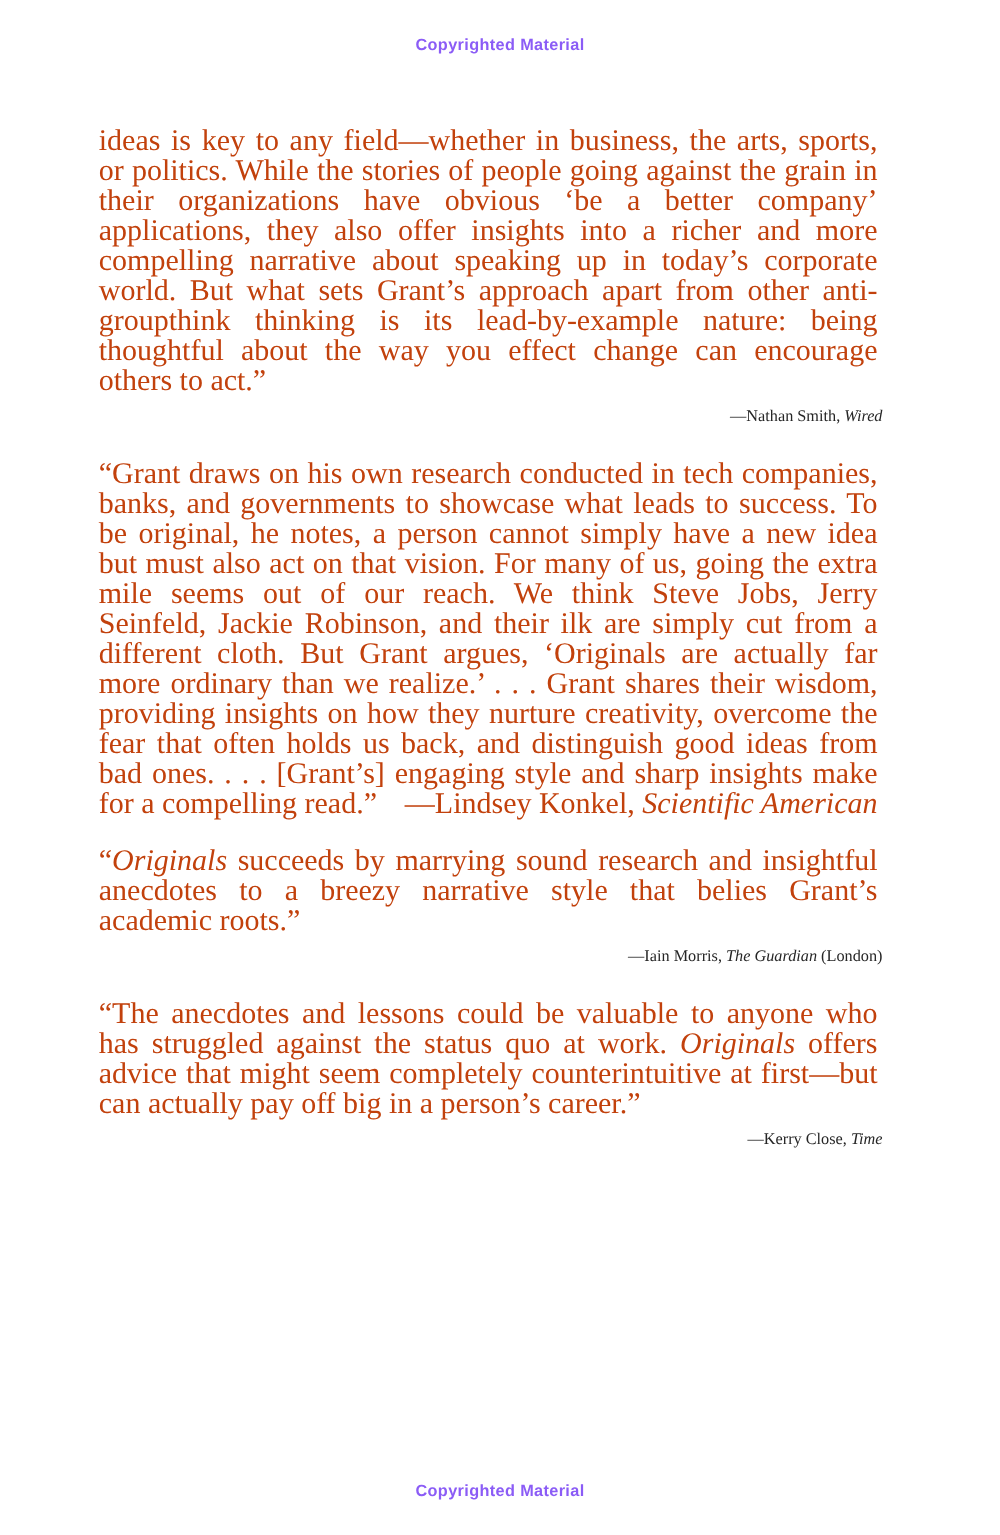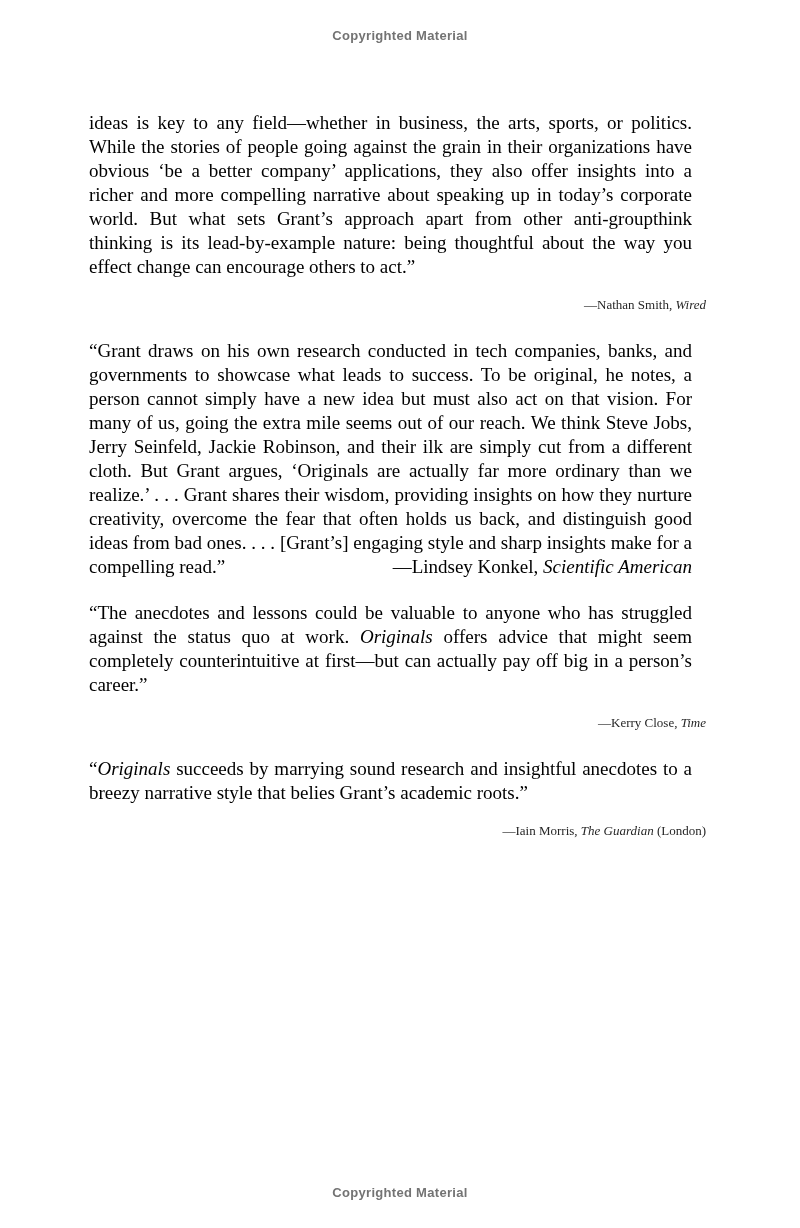--- a/index.html
+++ b/index.html
@@ -16,37 +16,37 @@
   }
   .watermark {
     position: absolute;
     left: 0;
     width: 100%;
     text-align: center;
     font-family: "Liberation Sans", sans-serif;
     font-weight: bold;
     font-size: 13px;
     letter-spacing: 0.3px;
-    color: #737373;
+    color: #8b5cf6;
   }
   .watermark.top { top: 28px; }
   .watermark.bottom { top: 1185px; }
   .reviews {
     position: absolute;
     left: 75px;
     top: 97px;
     width: 631px;
   }
   .review { margin: 0 0 22px 0; }
   .review:last-child { margin-bottom: 0; }
   .quote {
-    margin: 14px;
-    font-size: 19px;
+    margin: 4px;
+    font-size: 24px;
     line-height: 24px;
-    color: #000000;
+    color: #c2410c;
     text-align: justify;
     hyphens: auto;
     -webkit-hyphens: auto;
   }
   
   .quote::after { content: ""; display: block; clear: both; }
   .attribution {
     margin: 0;
     font-size: 13px;
     line-height: 24px;
@@ -70,23 +70,23 @@
     <p class="quote"><span>ideas is key to any field—whether in business, the arts, sports, or politics. While the stories of people going against the grain in their organizations have obvious ‘be a better company’ applications, they also offer insights into a richer and more compelling narrative about speaking up in today’s corporate world. But what sets Grant’s approach apart from other anti-groupthink thinking is its lead-by-example nature: being thoughtful about the way you effect change can encourage others to act.”</span></p>
     <p class="attribution"><span>—Nathan Smith, </span><i>Wired</i></p>
   </section>
 
   <section class="review">
     <p class="quote"><span>“Grant draws on his own research conducted in tech companies, banks, and governments to showcase what leads to success. To be original, he notes, a person cannot simply have a new idea but must also act on that vision. For many of us, going the extra mile seems out of our reach. We think Steve Jobs, Jerry Seinfeld, Jackie Robinson, and their ilk are simply cut from a different cloth. But Grant argues, ‘Originals are actually far more ordinary than we realize.’ . . . Grant shares their wisdom, providing insights on how they nurture creativity, overcome the fear that often holds us back, and distinguish good ideas from bad ones. . . . [Grant’s] engaging style and sharp insights make for a compelling read.”</span> <span class="attribution-float"><span>—Lindsey Konkel, </span><i>Scientific American</i></span></p>
 
   </section>
 
   <section class="review">
-    <p class="quote"><span>“The anecdotes and lessons could be valuable to anyone who has struggled against the status quo at work. </span><i>Originals</i><span> offers advice that might seem completely counterintuitive at first—but can actually pay off big in a person’s career.”</span></p>
-    <p class="attribution"><span>—Kerry Close, </span><i>Time</i></p>
+    <p class="quote"><span>“</span><i>Originals</i><span> succeeds by marrying sound research and insightful anecdotes to a breezy narrative style that belies Grant’s academic roots.”</span></p>
+    <p class="attribution"><span>—Iain Morris, </span><i>The Guardian</i><span> (London)</span></p>
   </section>
 
   <section class="review">
-    <p class="quote"><span>“</span><i>Originals</i><span> succeeds by marrying sound research and insightful anecdotes to a breezy narrative style that belies Grant’s academic roots.”</span></p>
-    <p class="attribution"><span>—Iain Morris, </span><i>The Guardian</i><span> (London)</span></p>
+    <p class="quote"><span>“The anecdotes and lessons could be valuable to anyone who has struggled against the status quo at work. </span><i>Originals</i><span> offers advice that might seem completely counterintuitive at first—but can actually pay off big in a person’s career.”</span></p>
+    <p class="attribution"><span>—Kerry Close, </span><i>Time</i></p>
   </section>
 </main>
 
 <div class="watermark bottom">Copyrighted Material</div>
 
 </body></html>

